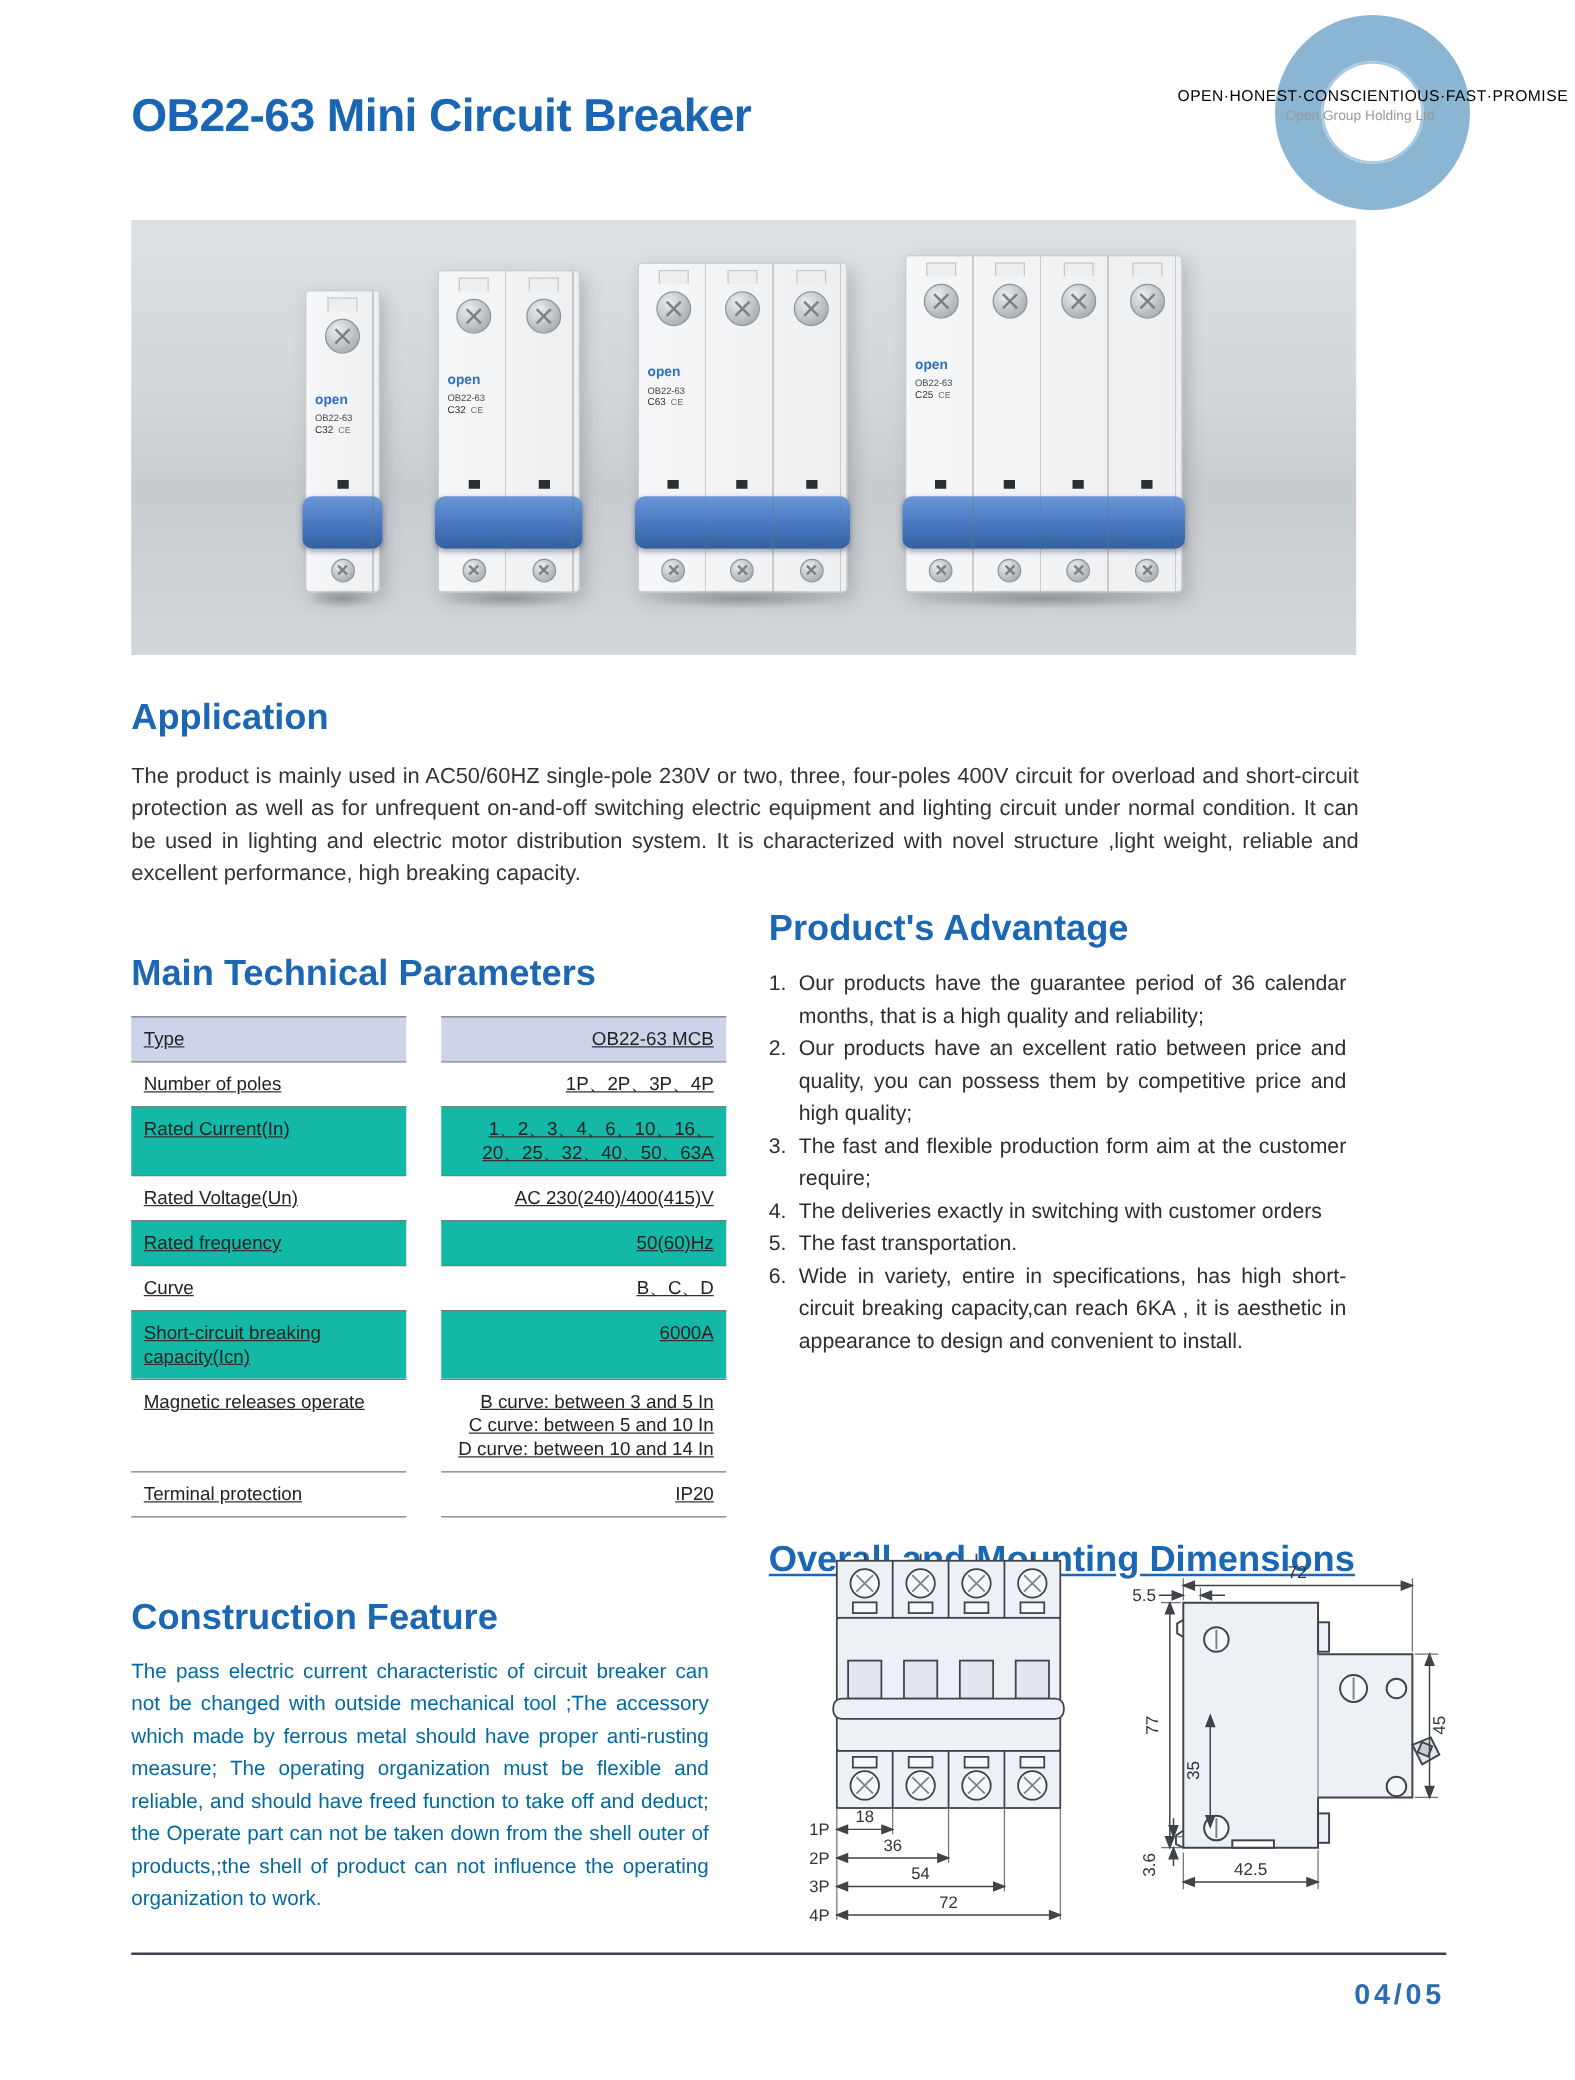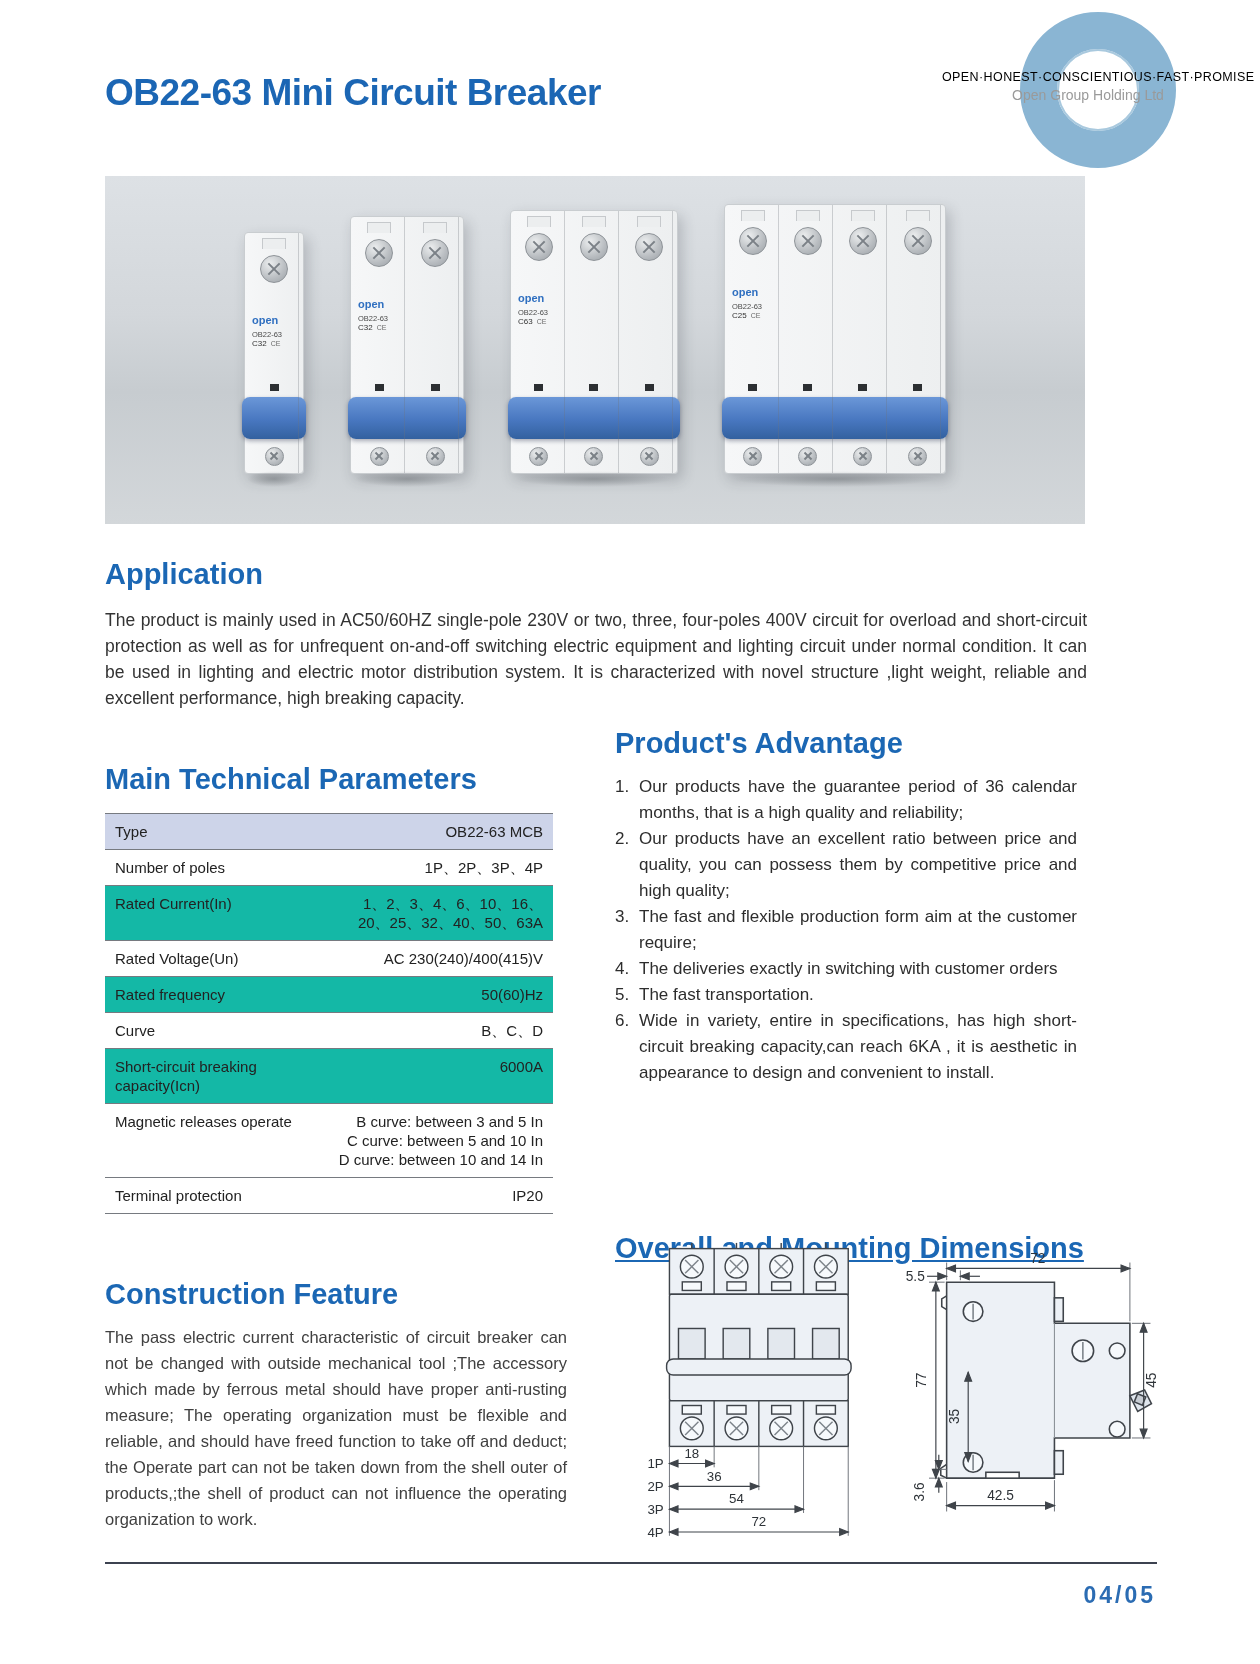--- a/index.html
+++ b/index.html
@@ -8,21 +8,21 @@
 
   
   .page-title{position:absolute;left:105px;top:72px;margin:0;font-size:37px;font-weight:700;
               color:#1b66b4;letter-spacing:-0.5px;}
   .logo{position:absolute;top:12px;right:84px;width:156px;height:156px;}
   .logo-ring{box-sizing:border-box;width:156px;height:156px;border-radius:50%;
              border:37px solid #8ab5d3;
              box-shadow:inset 0 0 0 2px #a9c9de;}
   .logo-text{position:absolute;top:70px;right:26px;width:292px;text-align:center;}
   .logo-motto{font-size:12.5px;color:#000000;letter-spacing:0.4px;white-space:nowrap;}
-  .logo-sub{font-size:14px;color:#9a9a9a;margin-top:3px;}
+  .logo-sub{font-size:11px;color:#9a9a9a;margin-top:3px;}
 
   
   .photo{position:absolute;left:105px;top:176px;width:980px;height:348px;box-sizing:border-box;
          background:linear-gradient(180deg,#dde1e5 0%,#d3d7db 40%,#c7ccd0 62%,#d3d7da 100%);
          display:flex;align-items:flex-end;justify-content:center;gap:46px;padding-bottom:50px;}
   .breaker{position:relative;background:linear-gradient(90deg,#f6f7f8,#edeff0);
            border:1px solid #c9cdd0;border-radius:4px;display:flex;flex-direction:column;
            box-shadow:4px 6px 14px rgba(40,45,55,.22);}
   .breaker::before{content:"";position:absolute;bottom:-14px;left:3%;width:94%;height:16px;
            background:radial-gradient(ellipse at center,rgba(60,65,70,.32),transparent 70%);}
@@ -52,35 +52,35 @@
   .b-bottom{display:flex;justify-content:space-around;align-items:center;height:34px;}
 
   
   .sec-heading{margin:0;font-size:29px;font-weight:700;color:#1b67b4;}
   .app-section{position:absolute;left:105px;top:558px;width:982px;}
   .app-body{margin:16px 0 0 0;font-size:17.5px;line-height:26px;color:#333;text-align:justify;}
   .app-body2{margin:0;font-size:17.5px;line-height:26px;color:#333;}
 
   .params-section{position:absolute;left:105px;top:763px;width:462px;}
   .param-table{margin-top:17px;}
-  .p-row{display:grid;grid-template-columns:220px 228px;column-gap:0;}
+  .p-row{display:grid;grid-template-columns:220px 228px;column-gap:28px;text-decoration:underline;}
   .p-row > div{padding:8px 10px;border-top:1.5px solid #767a80;font-size:15px;line-height:19px;color:#222;}
   .p-row:last-child > div{border-bottom:1.5px solid #767a80;}
   .p-value{white-space:pre-line;text-align:right;}
   .shade-blue > div{background:#cdd4e9;}
   .shade-gray > div{background:#14b8a6;}
   .shade-white > div{background:#ffffff;}
 
   .advantage-section{position:absolute;left:615px;top:727px;width:462px;}
   .adv-list{list-style:none;margin:14px 0 0 0;padding:0;font-size:17px;line-height:26px;color:#2d2d2d;}
   .adv-item{position:relative;padding-left:24px;text-align:justify;}
   .adv-num{position:absolute;left:0;top:0;}
 
   .construction-section{position:absolute;left:105px;top:1278px;width:462px;}
-  .con-body{margin:13px 0 0 0;font-size:16.5px;line-height:26px;color:#404040;text-align:justify;}
+  .con-body{margin:13px 0 0 0;font-size:16.5px;line-height:26px;color:#0369a1;text-align:justify;}
 
   .dim-heading{position:absolute;left:615px;top:1232px;text-decoration:underline;}
   .front-svg{position:absolute;left:620px;top:1241px;width:252px;}
   .side-svg{position:absolute;left:880px;top:1241px;width:294px;}
   svg text{font-family:"Liberation Sans","DejaVu Sans",sans-serif;font-size:14px;fill:#2e3338;}
 
   .footer-line{position:absolute;left:105px;top:1562px;width:1052px;border-top:2px solid #3c4250;}
   .page-num{position:absolute;top:1582px;right:104px;font-size:23px;font-weight:600;
             color:#2b6cb3;letter-spacing:3px;}
 </style>

